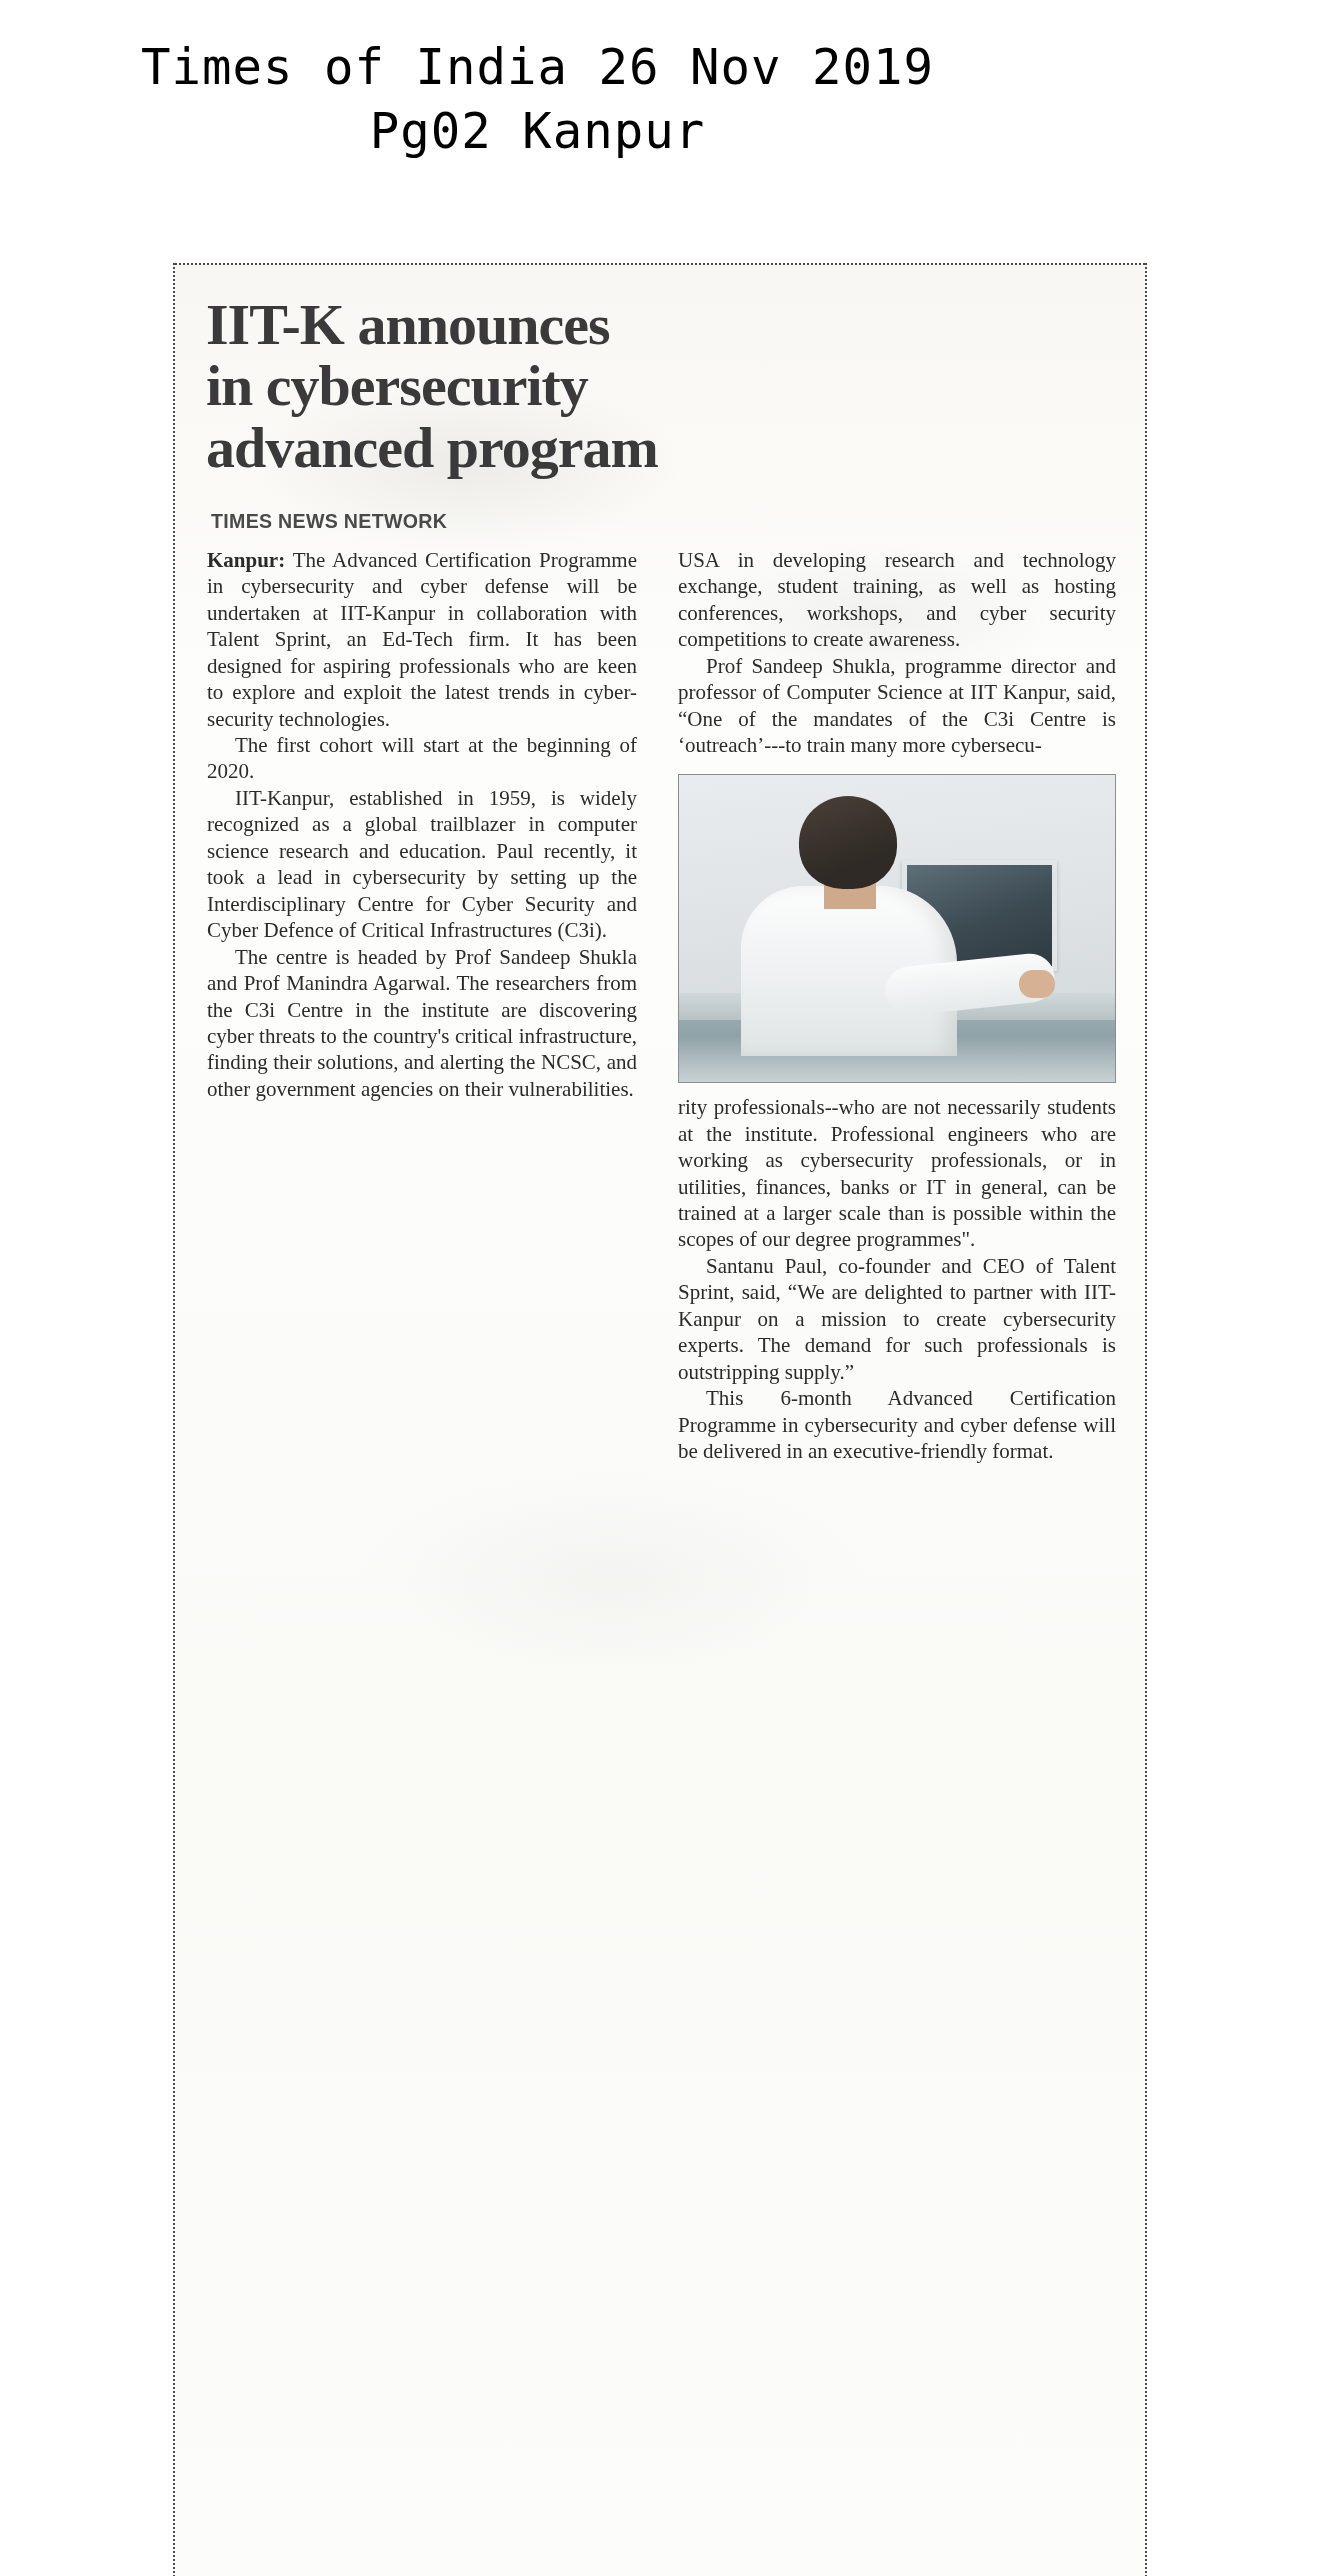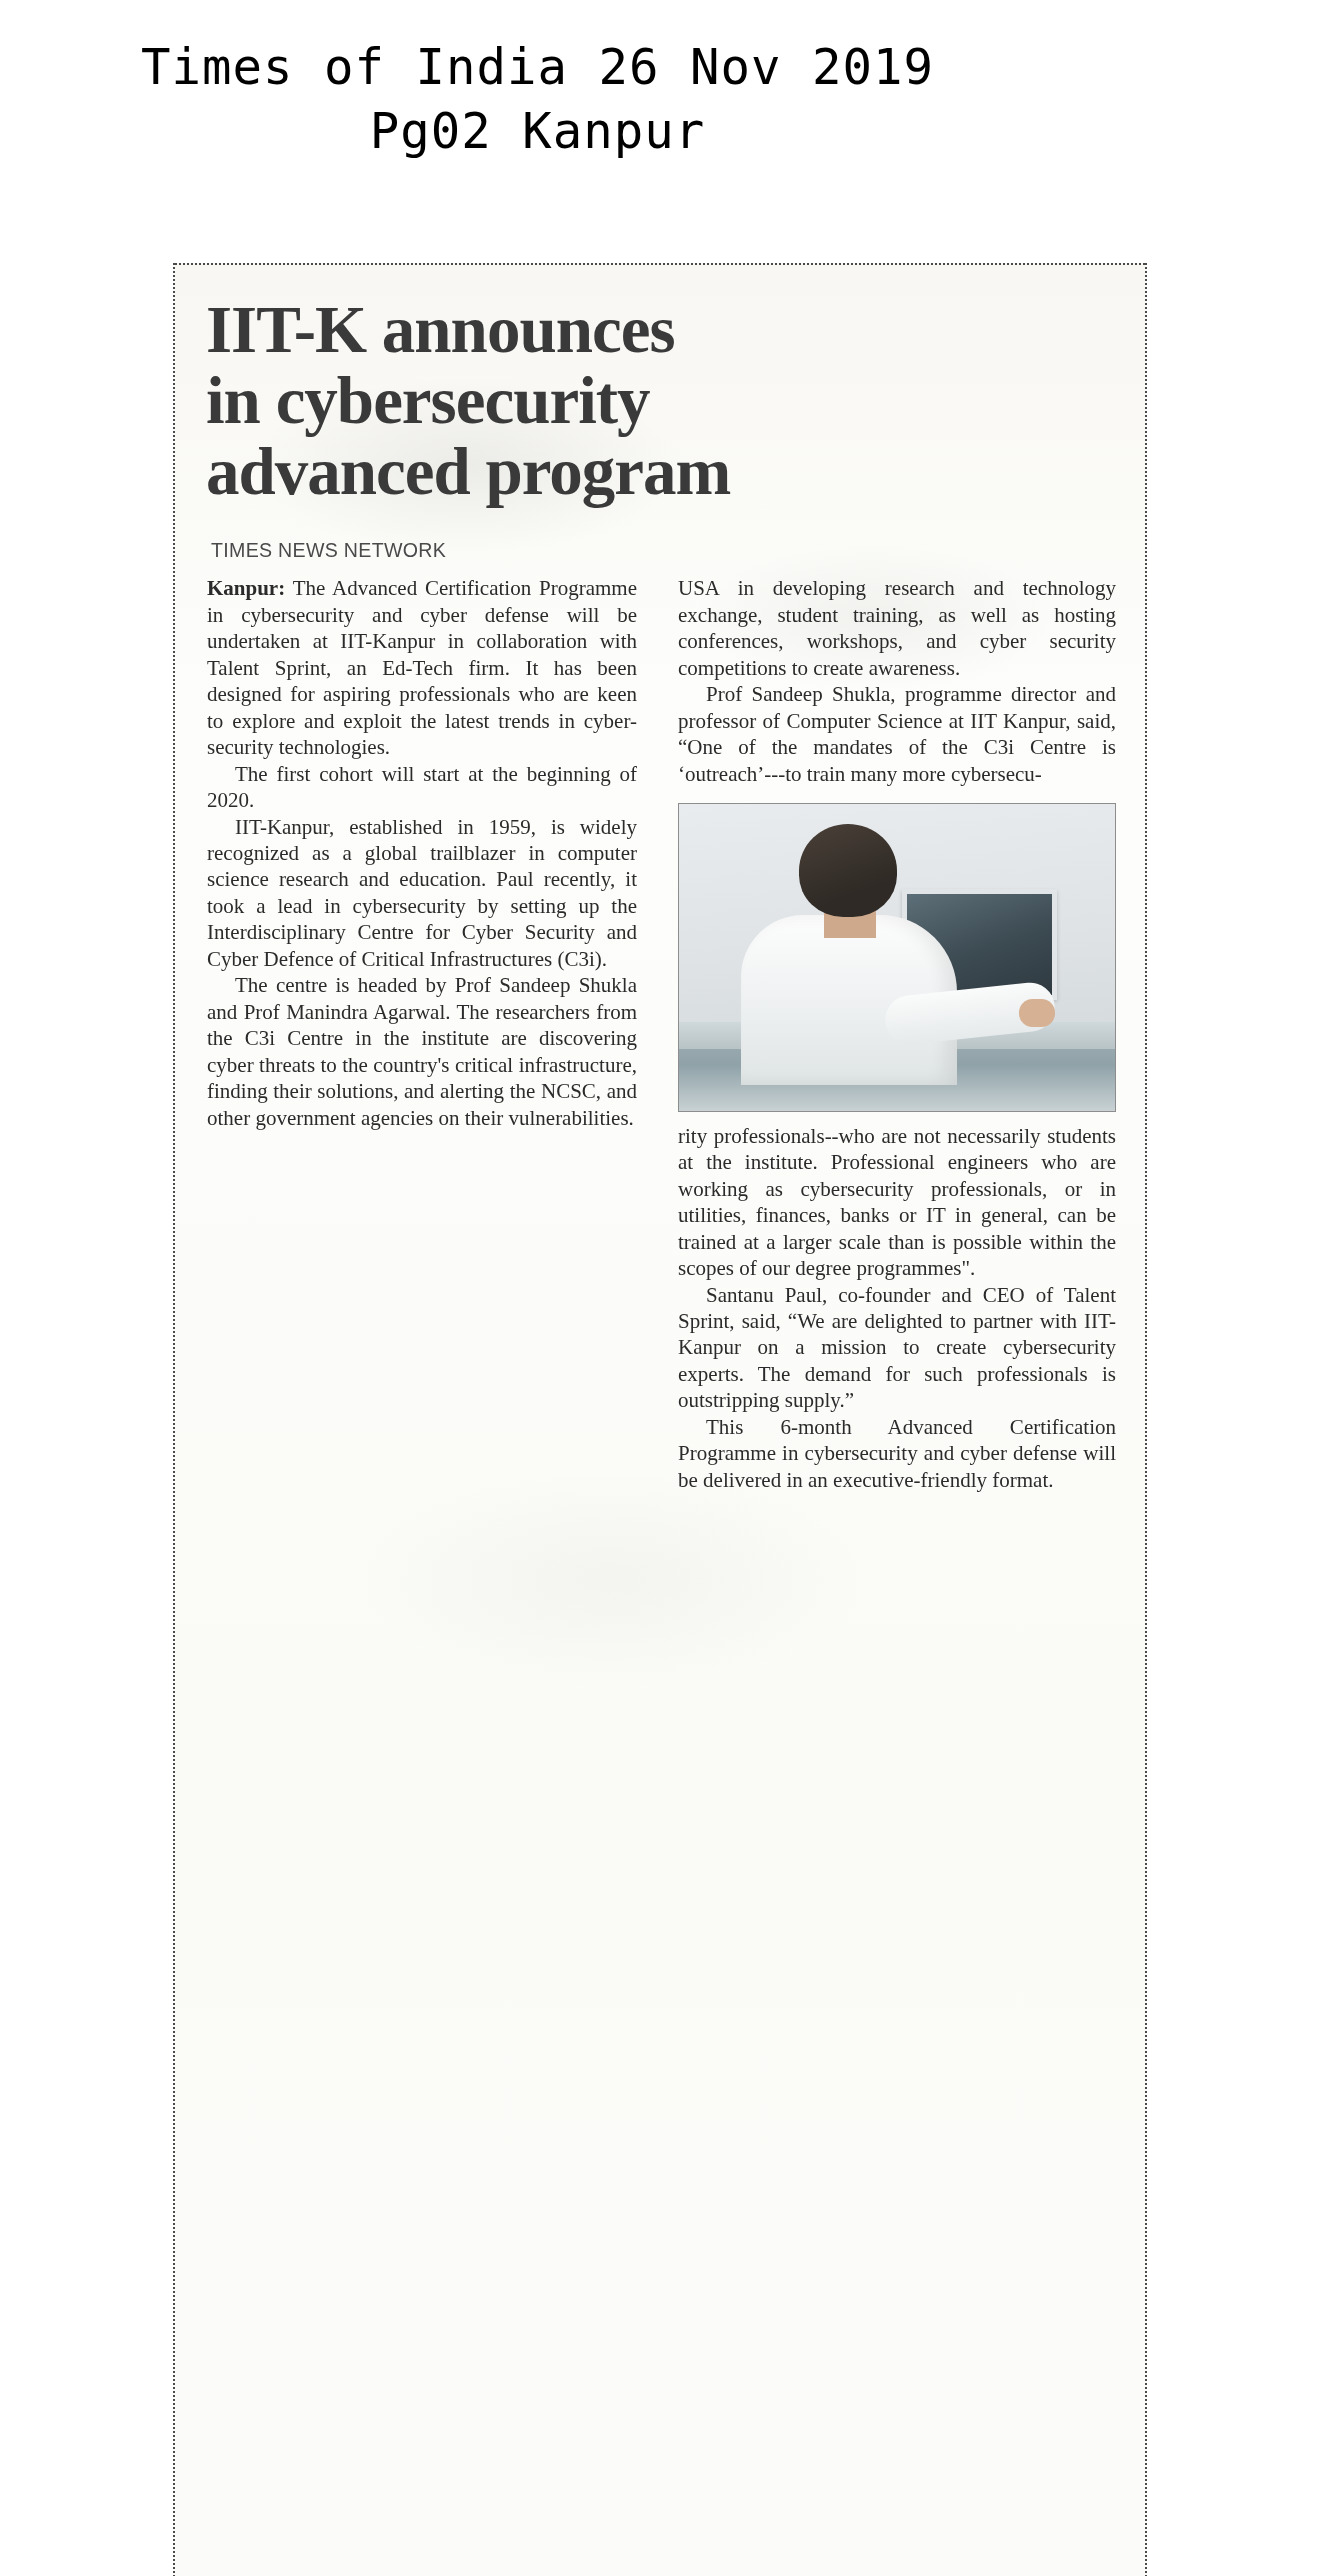--- a/index.html
+++ b/index.html
@@ -52,34 +52,34 @@
       radial-gradient(ellipse 361px 155px at 45% 52%, rgba(180,180,175,0.10), rgba(255,255,255,0) 70%),
       linear-gradient(180deg, rgba(248,247,243,1) 0%, rgba(253,253,251,1) 18%, rgba(250,250,247,1) 60%, rgba(252,252,250,1) 100%);
     pointer-events: none;
   }
 
   .headline {
     position: relative;
     margin: 31px 31px 0 31px;
     font-family: "Liberation Serif", serif;
     font-weight: bold;
-    font-size: 67px;
+    font-size: 58px;
     line-height: 1.06;
     letter-spacing: -1px;
     color: #3a3a3a;
     text-align: left;
     text-rendering: optimizeLegibility;
   }
   .headline .hl-line { display: block; white-space: nowrap; }
 
   .byline {
     position: relative;
     margin: 32px 0 0 36px;
     font-family: "Liberation Sans", sans-serif;
-    font-weight: normal;
+    font-weight: bold;
     font-size: 19.6px;
     letter-spacing: 0.3px;
     color: #4a4a4a;
     text-transform: uppercase;
   }
 
   
   .columns {
     position: relative;
     margin: 13.4px 29px 0 32px;

